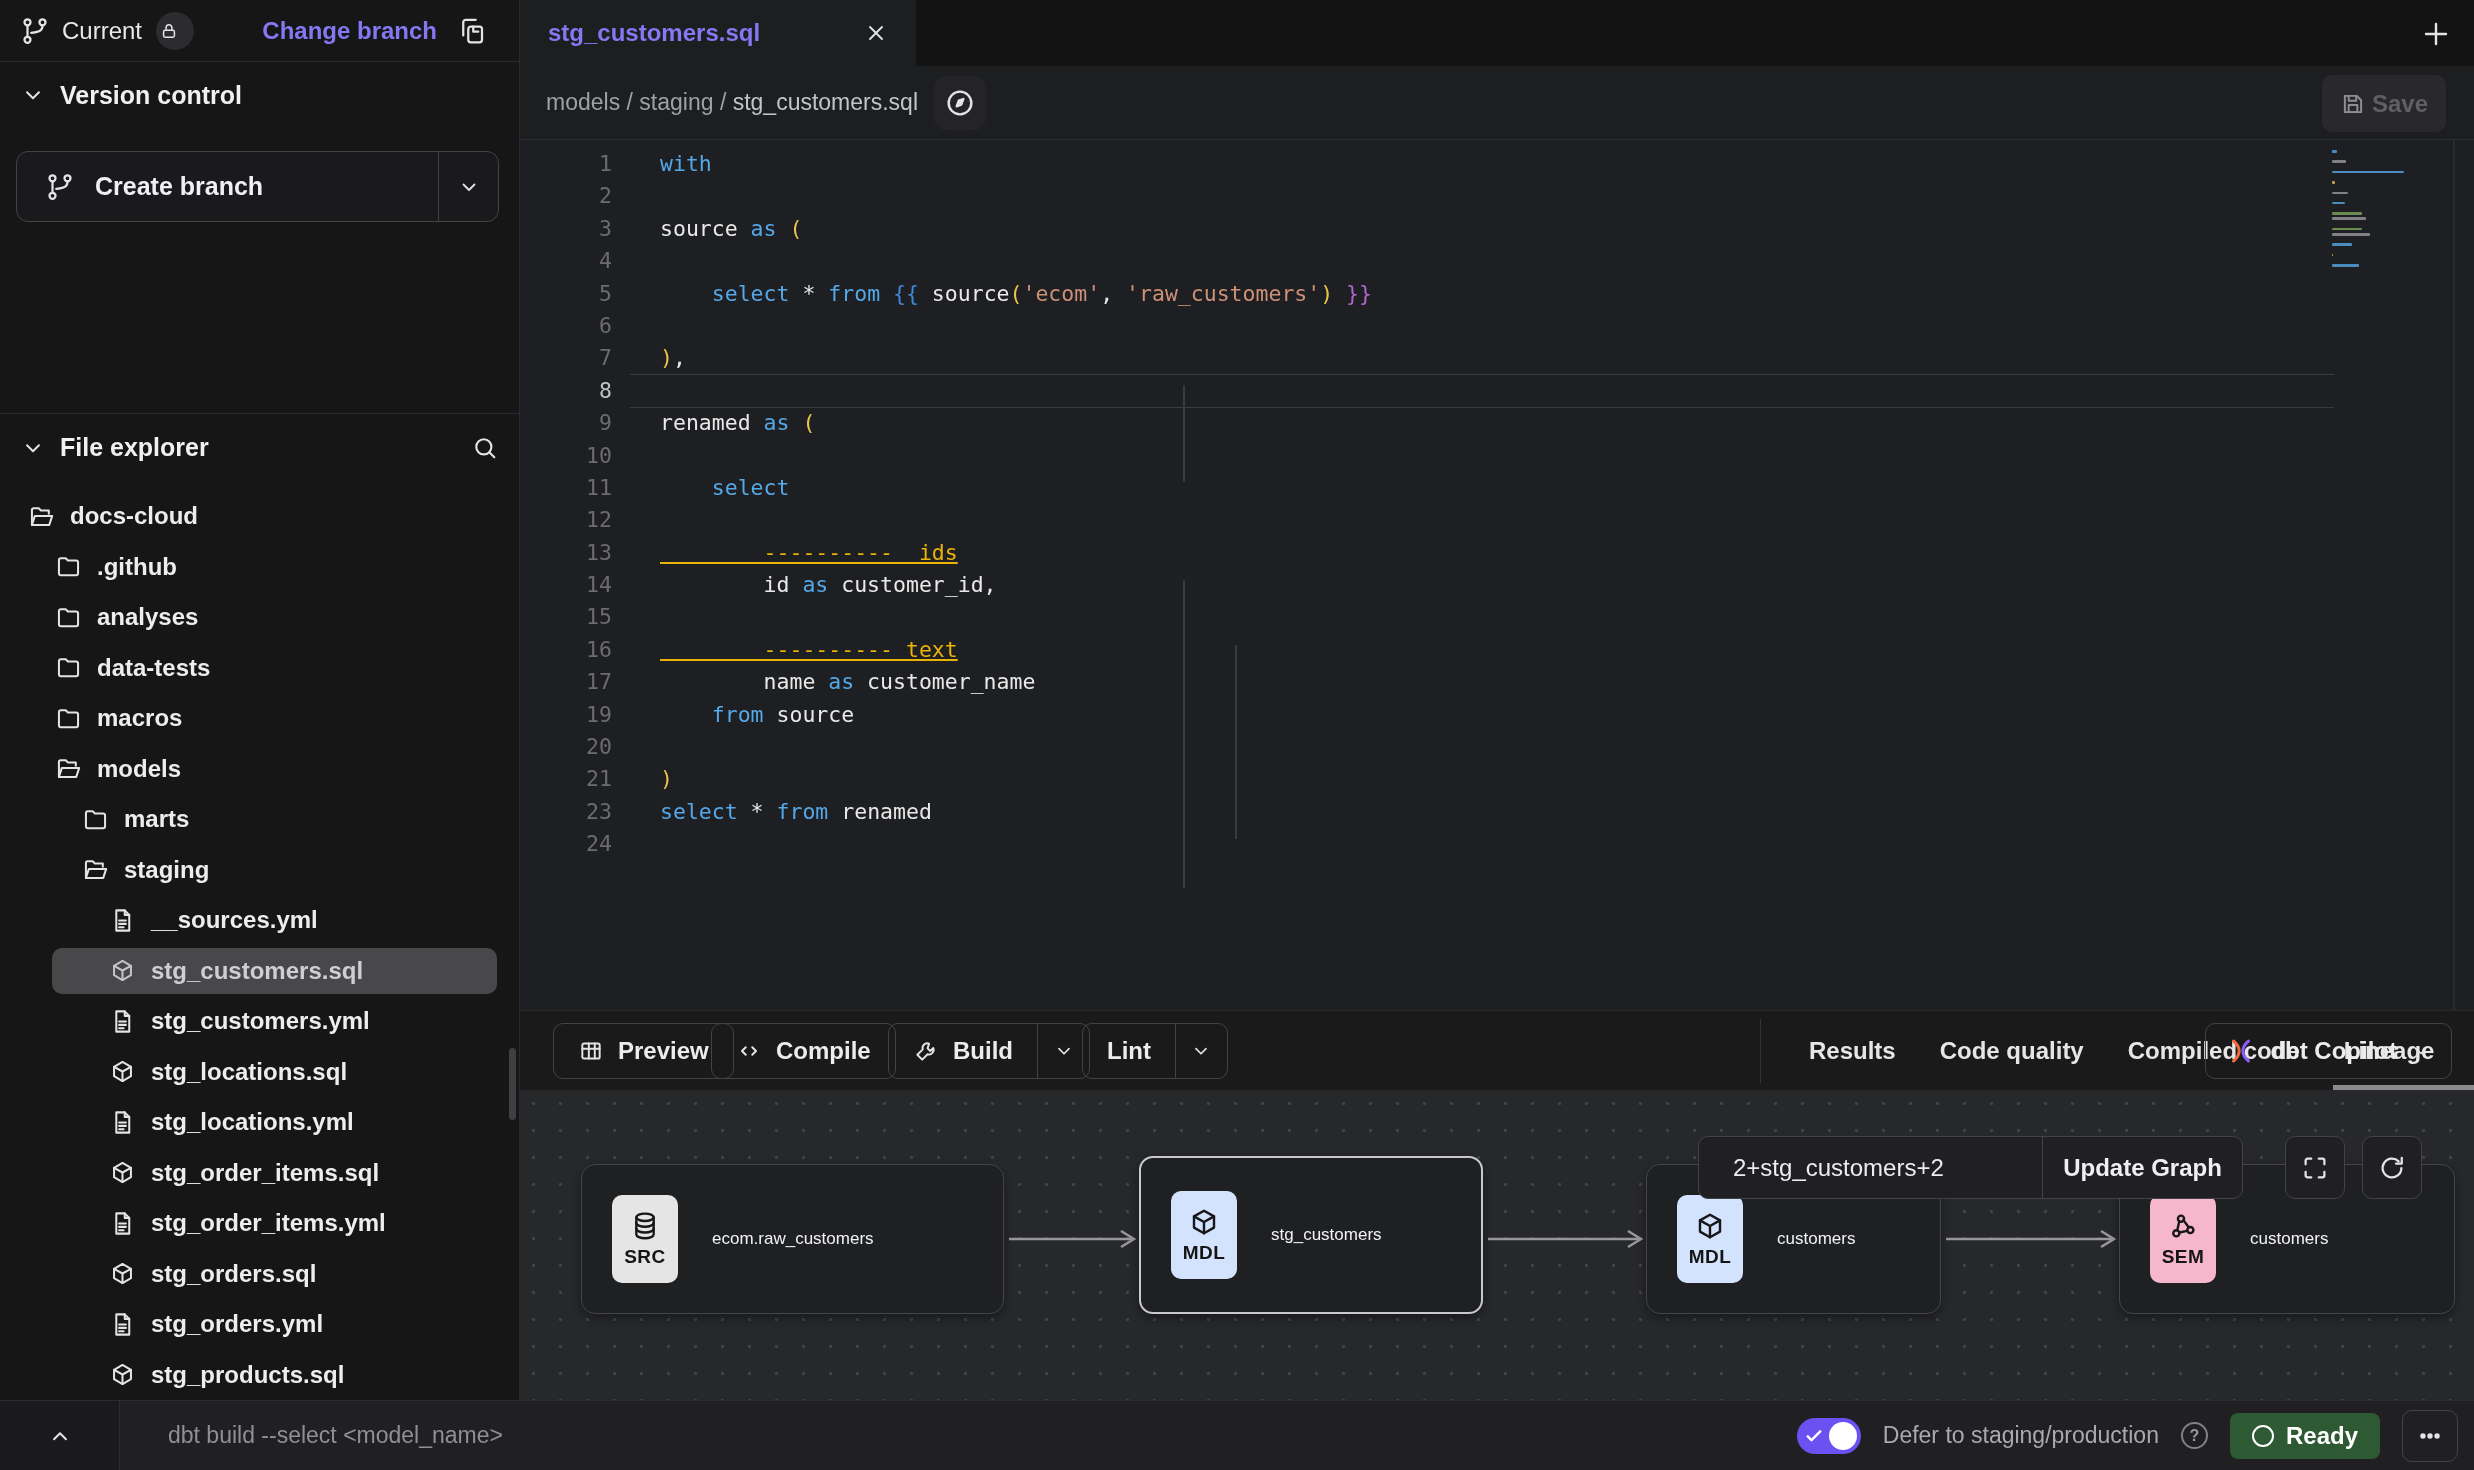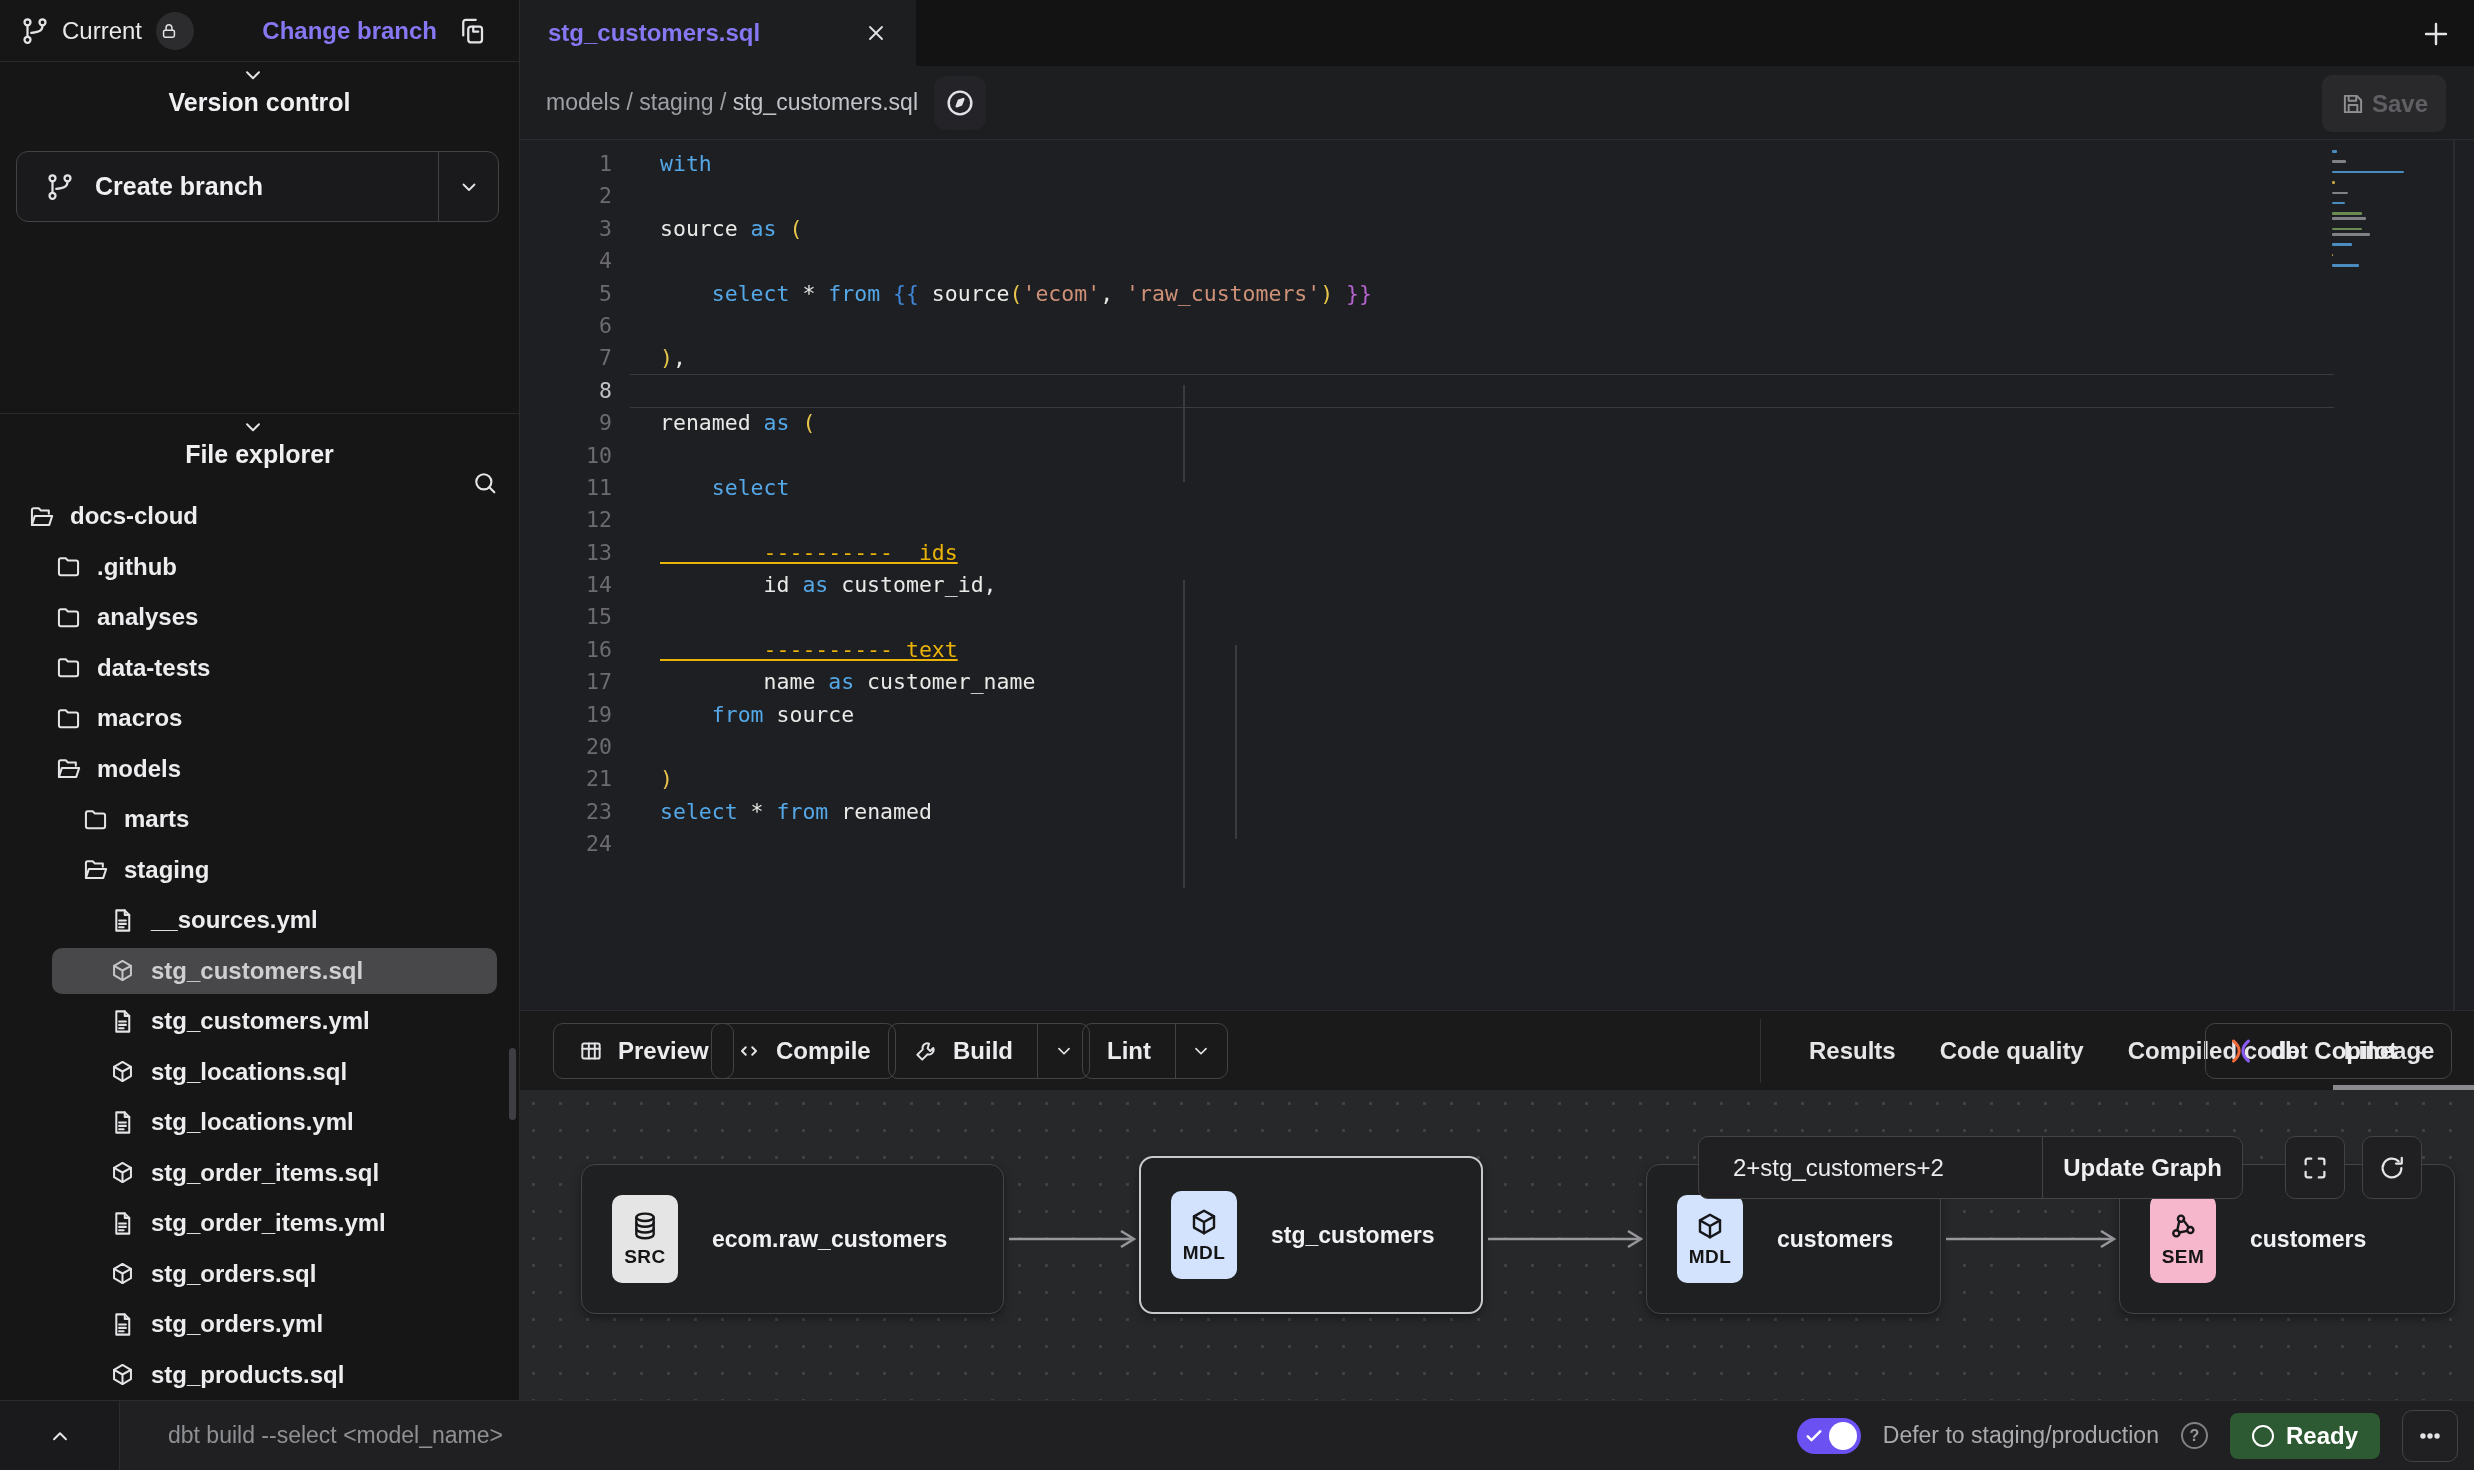--- a/index.html
+++ b/index.html
@@ -13,21 +13,21 @@
   .branch-header { position:absolute; left:0; top:0; width:100%; height:62px;
     border-bottom:1px solid #2a2a2c; display:flex; align-items:center; padding:0 20px; }
   .branch-header .icn { width:30px; height:30px; margin-right:12px; }
   .branch-label { font-size:24px; color:#e8e8ea; }
   .lock-badge { width:38px; height:38px; border-radius:50%; background:#2c2c2f;
     display:flex; align-items:center; justify-content:center; margin-left:14px; }
   .lock-badge .icn { width:20px; height:20px; }
   .change-branch { margin-left:auto; font-size:24px; font-weight:700; color:#8677f2; cursor:pointer; }
   .copy-btn { width:32px; height:32px; margin-left:20px; }
 
-  .sec-header { display:flex; align-items:center; padding:0 20px; position:absolute; width:100%;flex-direction:column; }
+  .sec-header { display:flex; align-items:center; padding:0 20px; position:absolute; width:100%; }
   .sec-header .chev { width:26px; height:26px; margin-right:14px; }
   .sec-title { font-size:25px; font-weight:700; color:#f0f0f2; }
   .vc-header { top:62px; height:66px; }
   .fe-header { top:413px; height:68px; border-top:1px solid #2a2a2c; }
   .fe-search { margin-left:auto; width:28px; height:28px; }
 
   .create-branch { position:absolute; left:16px; top:151px; width:483px; height:71px;
     border:1.5px solid #434346; border-radius:12px; display:flex; align-items:stretch; background:#1a1a1c; }
   .cb-main { flex:1; display:flex; align-items:center; padding-left:28px; gap:20px; }
   .cb-main .icn { width:30px; height:30px; }
@@ -107,21 +107,21 @@
     background-image:radial-gradient(circle, #414245 1.4px, transparent 1.5px); background-size:27px 27px; }
   .arrows { position:absolute; left:0; top:0; width:100%; height:100%; }
   .lnode { position:absolute; background:#1f2022; border:1.5px solid #454548; border-radius:14px;
     display:flex; align-items:center; padding-left:30px; gap:34px; cursor:pointer; z-index:2;
     box-shadow:0 4px 10px rgba(0,0,0,.35); }
   .lnode.selected { border:2.5px solid #c9c9cc; }
   .lbadge { width:66px; height:88px; border-radius:10px; display:flex; flex-direction:column;
     align-items:center; justify-content:center; gap:4px; flex:none; }
   .lbadge .icn { width:32px; height:32px; }
   .lbadge .btxt { font-size:19px; font-weight:700; color:#151515; letter-spacing:.5px; }
-  .lnode .nlabel { font-size:23px; font-weight:700; color:#f2f2f4; white-space:nowrap; }
+  .lnode .nlabel { font-size:17px; font-weight:400; color:#f2f2f4; white-space:nowrap; }
   .sel-bar { position:absolute; left:1178px; top:46px; width:545px; height:63px; z-index:5;
     background:#202023; border:1.5px solid #434346; border-radius:10px; display:flex; }
   .sel-input { flex:1; display:flex; align-items:center; padding-left:34px; font-size:24px; color:#ececee; }
   .sel-update { width:200px; border-left:1.5px solid #434346; display:flex; align-items:center;
     justify-content:center; font-size:24px; font-weight:600; color:#f0f0f2; cursor:pointer; }
   .gbtn { position:absolute; top:46px; width:60px; height:63px; z-index:5; background:#202023;
     border:1.5px solid #434346; border-radius:10px; display:flex; align-items:center; justify-content:center; cursor:pointer; }
   .gbtn .icn { width:30px; height:30px; }
   .gbtn.fs { left:1765px; } .gbtn.rf { left:1842px; }
 

